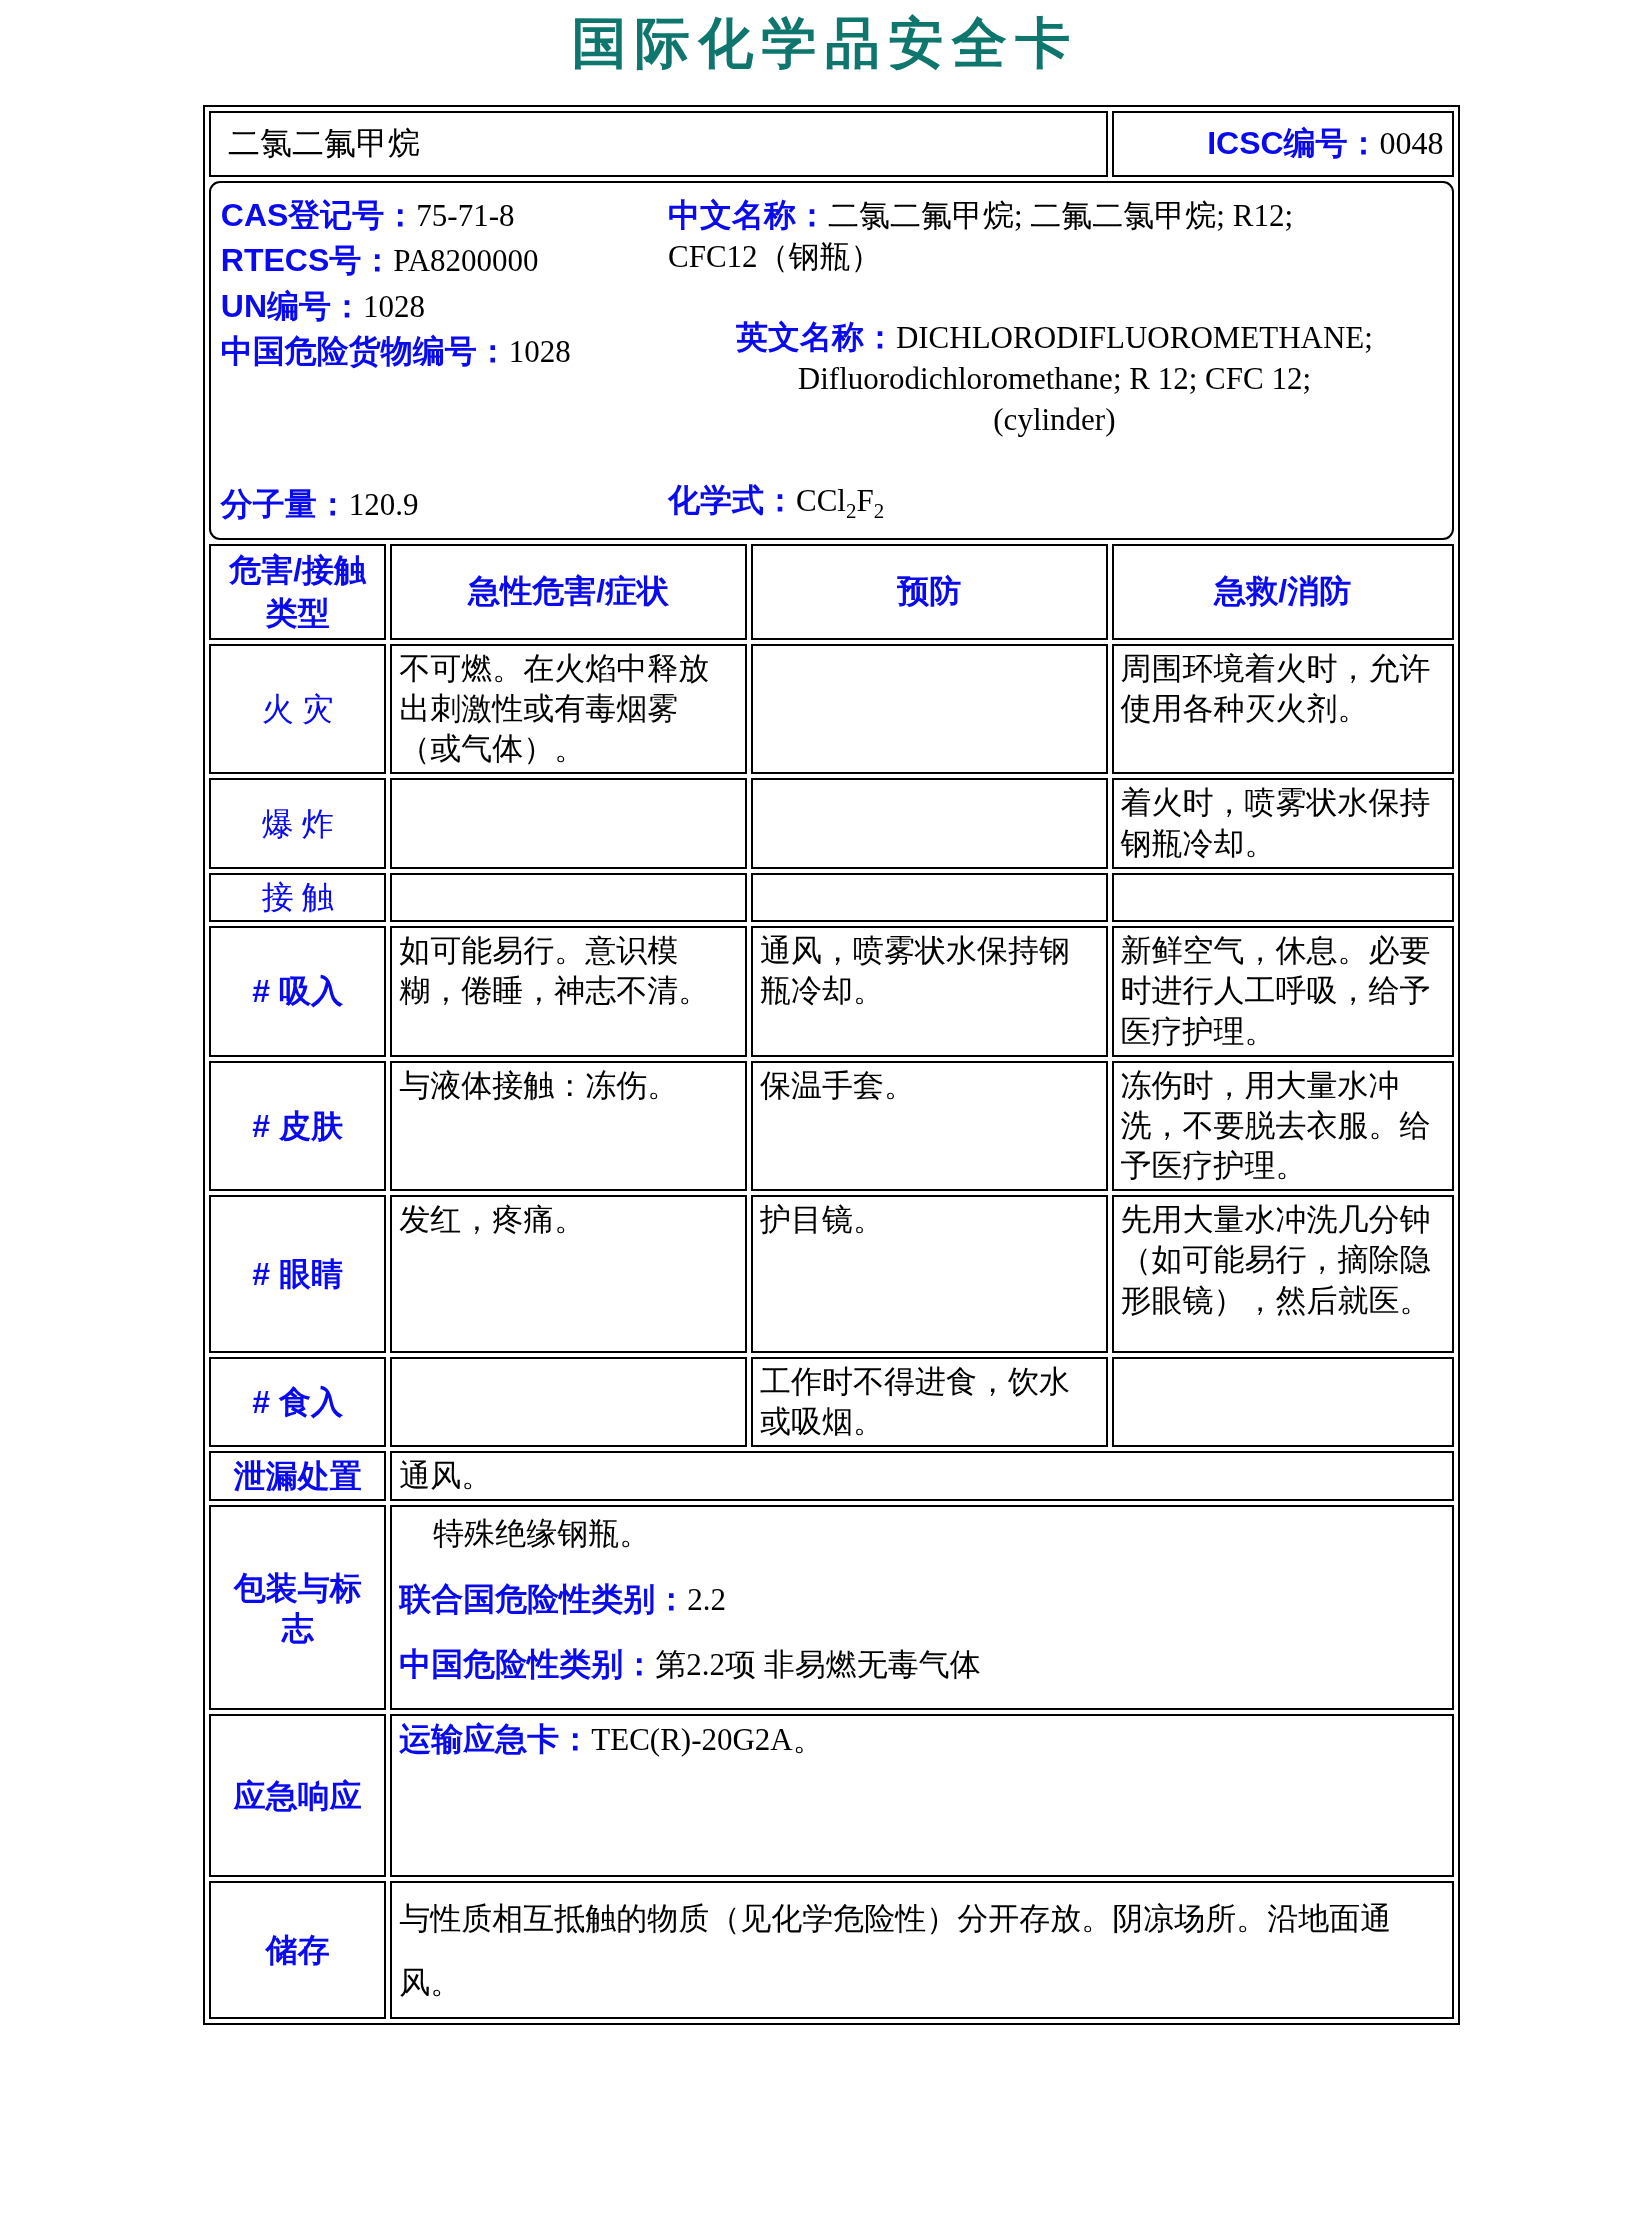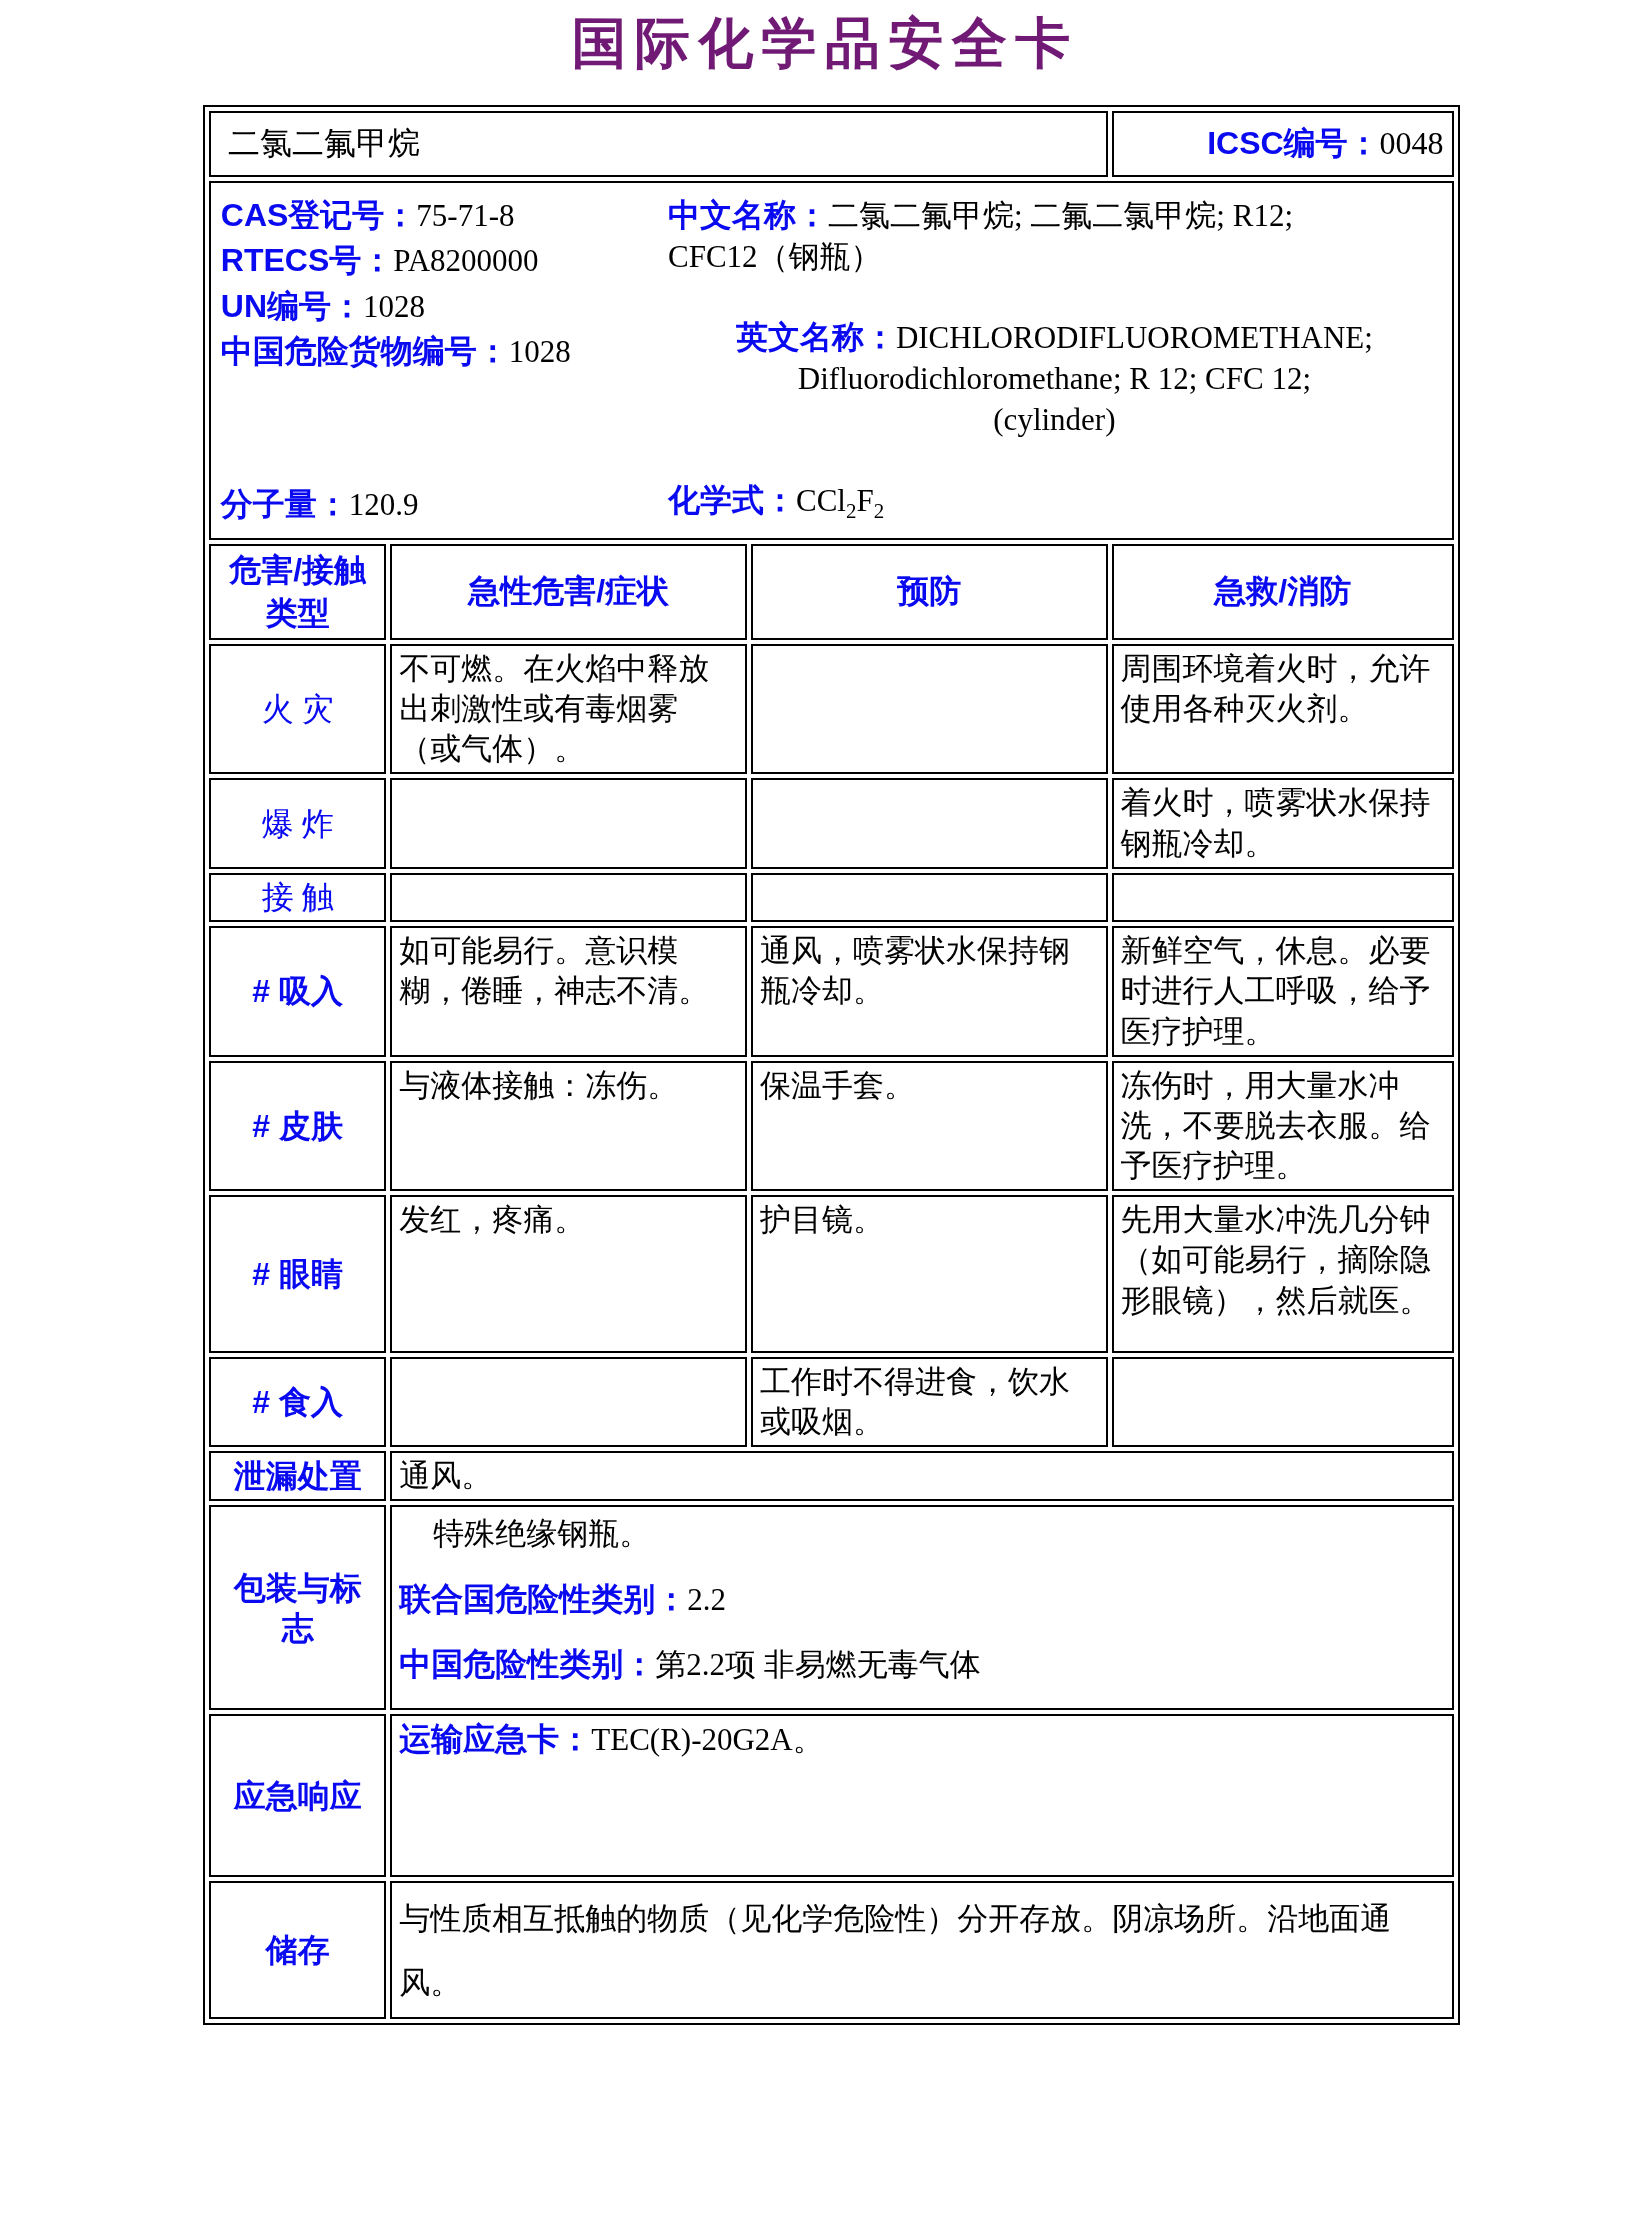--- a/index.html
+++ b/index.html
@@ -3,21 +3,21 @@
 <meta charset="utf-8">
 <style>
   html,body{margin:0;padding:0;}
   body{
     width:1650px;height:2227px;background:#ffffff;color:#000;
     font-family:"Liberation Serif","DejaVu Serif",serif;
     -webkit-font-smoothing:antialiased;
   }
   .page-title{
     margin-top:7px;width:1650px;text-align:center;
-    color:#701a75;font-weight:bold;font-size:55px;letter-spacing:8.4px;
+    color:#0f766e;font-weight:bold;font-size:55px;letter-spacing:8.4px;
     font-family:"DejaVu Serif","Liberation Serif",serif;
   }
   table.card{
     margin-left:203px;margin-top:24px;width:1257px;
     border-collapse:separate;border-spacing:4.2px;
     border:2.8px solid #000;table-layout:fixed;
   }
   td{
     border:2.1px solid #000;box-sizing:border-box;
     vertical-align:top;font-size:31px;line-height:1.3;
@@ -43,21 +43,21 @@
   tr.r-eye   td{height:158px;}
   tr.r-ing   td{height:80px;}
   tr.r-spill td{height:46px;}
   tr.r-pack  td{height:205px;}
   tr.r-emer  td{height:163px;}
   tr.r-store td{height:111px;}
   
   .name-cell{padding-left:17px;font-size:32px;}
   .icsc-cell{text-align:right;padding-right:8.4px;font-size:32px;}
   
-  .id-cell{position:relative;padding:11.2px 9.8px;}
+  .id-cell{position:relative;padding:11.2px 9.8px;border-radius:11px;}
   .id-left{position:absolute;left:9.8px;top:9.8px;width:442px;line-height:1.42;}
   .id-right{position:absolute;left:457px;top:11.2px;right:11.2px;line-height:1.32;}
   .id-para2{margin-top:38px;text-align:center;}
   .id-mw{position:absolute;left:9.8px;bottom:12.6px;}
   .id-formula{position:absolute;left:457px;bottom:12.6px;}
   .id-formula sub{font-size:21px;}
   
   .th-cell{
     text-align:center;color:#0a0af0;font-weight:bold;
     font-family:"Liberation Sans","DejaVu Sans",sans-serif;

